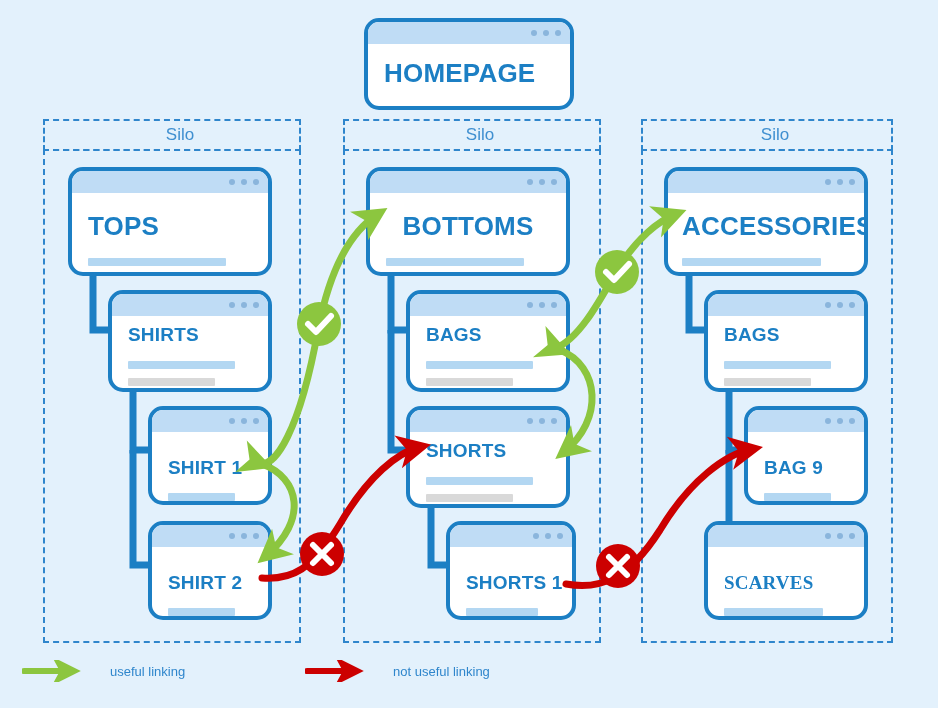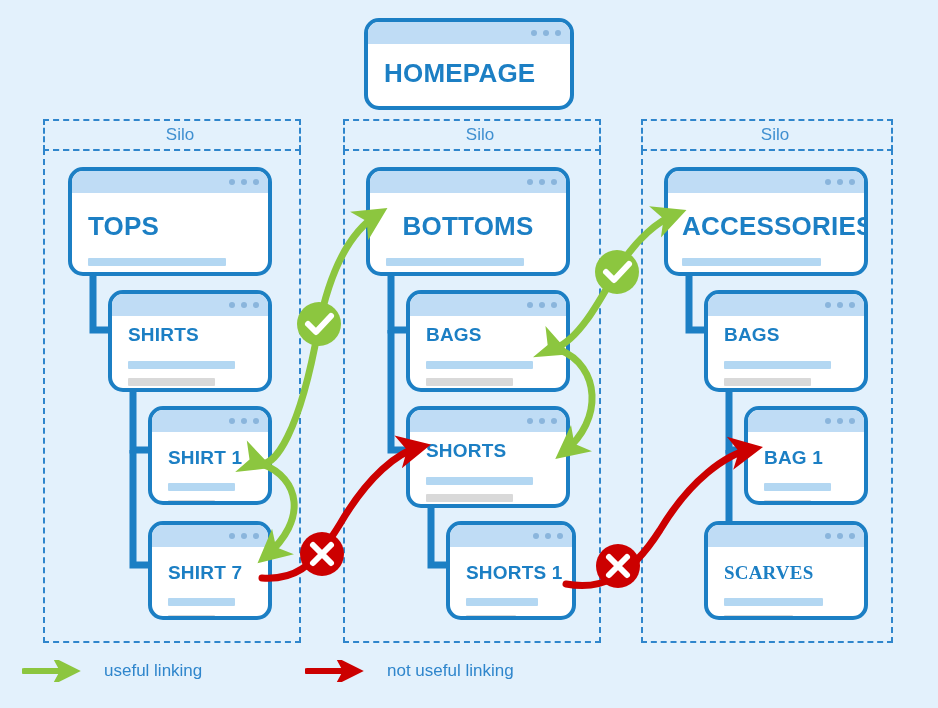--- a/index.html
+++ b/index.html
@@ -51,21 +51,21 @@
   .card.lvl1 .body{padding-top:18px;}
   .card.lvl1 .bar-blue{margin-top:16px;width:84%;}
   .card.lvl1 .bar-grey{width:72%;}
 
   .card.lvl2 .label{font-size:19px;}
   .card.lvl2 .body{padding-top:8px;}
   .card.lvl2 .bar-blue{margin-top:15px;width:86%;}
   .card.lvl2 .bar-grey{width:70%;}
 
   .card.lvl3 .label{font-size:19px;}
-  .card.lvl3 .body{padding-top:15px;}
+  .card.lvl3 .body{padding-top:25px;}
   .card.lvl3 .bar-blue{margin-top:14px;width:80%;}
   .card.lvl3 .bar-grey{width:56%;}
 
   
   .silo{
     position:absolute;
     box-sizing:border-box;
     border:2px dashed #2f86cc;
     z-index:0;
     background:transparent;
@@ -80,21 +80,21 @@
     justify-content:center;
   }
   .silo-head span{
     color:#3f8fd0;
     font-size:17px;
   }
 
   
   .legend{position:absolute;z-index:6;display:flex;align-items:center;}
   .legend .lg-text{
-    color:#2f86cc;font-size:17px;margin-left:14px;white-space:nowrap;
+    color:#2f86cc;font-size:13px;margin-left:20px;white-space:nowrap;
   }
 </style>
 </head>
 <body>
 
 <div id="stage">
 
   <div class="silo" style="left:43px;top:149px;width:258px;height:494px;"></div>
   <div class="silo-head" style="left:43px;top:119px;width:258px;height:32px;">
     <span>Silo</span>
@@ -177,21 +177,21 @@
     </div>
   </div>
 
   <div class="card lvl3" style="left:148px;top:521px;width:124px;height:99px;">
     <div class="titlebar">
       <i></i>
       <i></i>
       <i></i>
     </div>
     <div class="body">
-      <div class="label">SHIRT 7</div>
+      <div class="label">SHIRT 2</div>
       <div class="bar-blue"></div>
       <div class="bar-grey"></div>
     </div>
   </div>
 
   <div class="card lvl1" style="left:366px;top:167px;width:204px;height:109px;text-align:center;">
     <div class="titlebar">
       <i></i>
       <i></i>
       <i></i>
@@ -268,21 +268,21 @@
     </div>
   </div>
 
   <div class="card lvl3" style="left:744px;top:406px;width:124px;height:99px;">
     <div class="titlebar">
       <i></i>
       <i></i>
       <i></i>
     </div>
     <div class="body">
-      <div class="label">BAG 1</div>
+      <div class="label">BAG 9</div>
       <div class="bar-blue"></div>
       <div class="bar-grey"></div>
     </div>
   </div>
 
   <div class="card lvl3" style="left:704px;top:521px;width:164px;height:99px;font-family:Liberation Serif, serif;">
     <div class="titlebar">
       <i></i>
       <i></i>
       <i></i>

